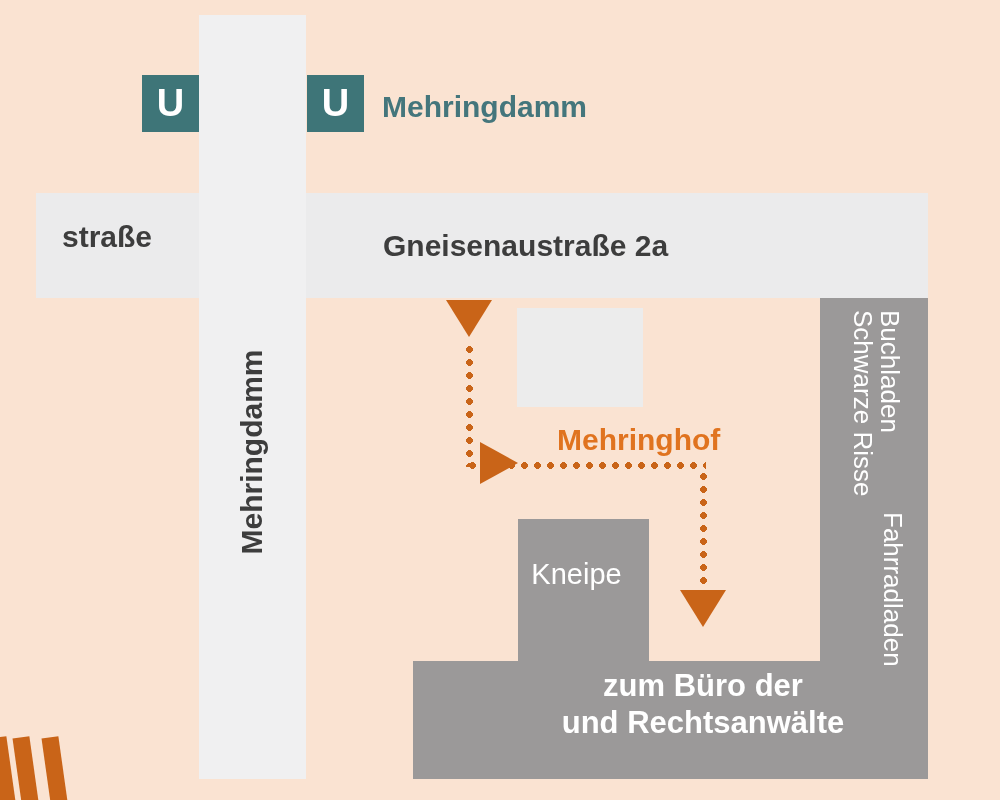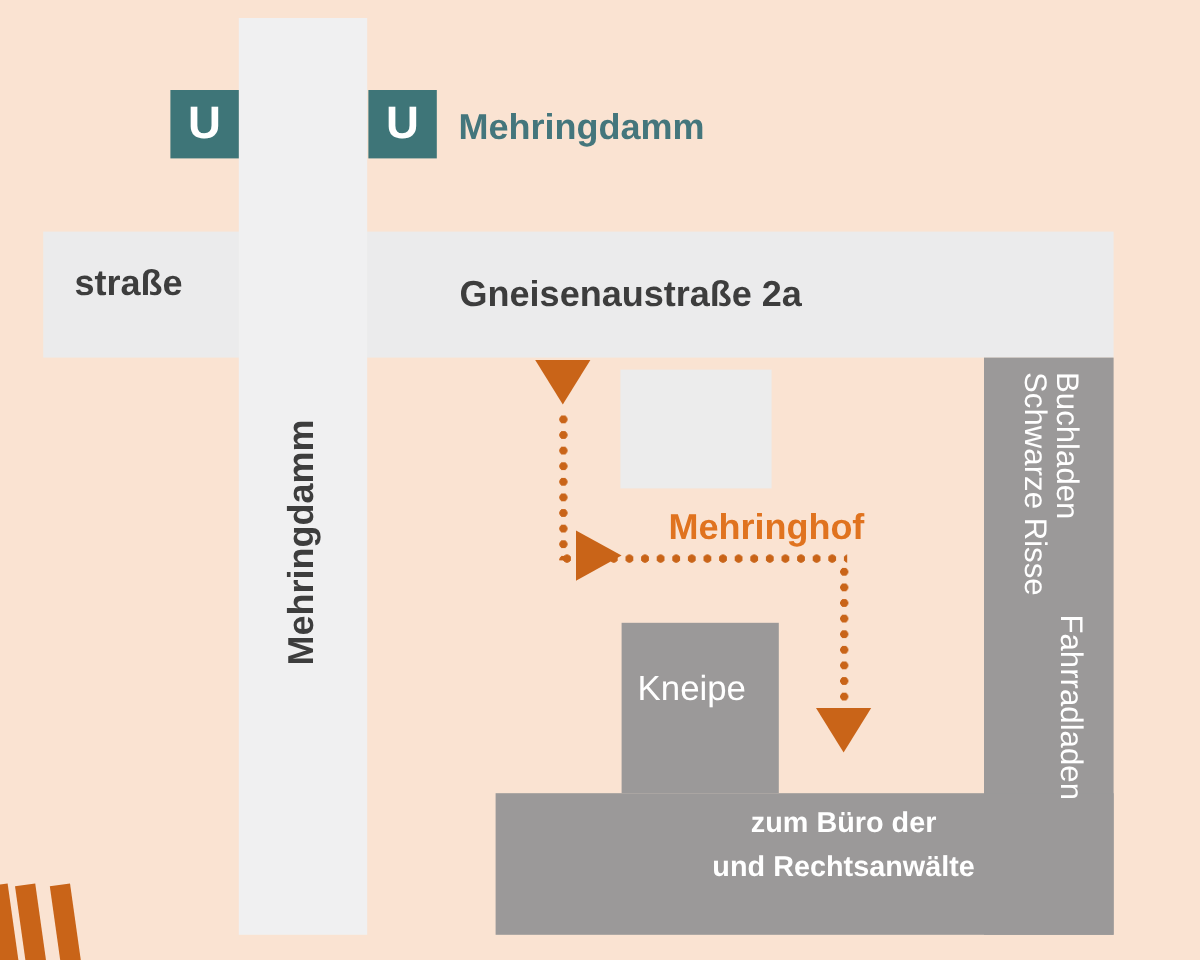--- a/index.html
+++ b/index.html
@@ -47,21 +47,21 @@
   .yorck{left:62px;top:217px;font-size:30px;font-weight:bold;color:var(--street_text);line-height:39px;}
   .yorck span{display:block;}
   .gneisenau{left:383px;top:229px;font-size:30px;font-weight:bold;color:var(--street_text);}
   .mehr-road{left:252px;top:452px;transform:translate(-50%,-50%) rotate(-90deg);
     font-size:30px;font-weight:bold;color:var(--street_text);}
   .mehringhof{left:529px;top:423px;font-size:30px;font-weight:bold;color:var(--orange_text);margin-left:28px;}
   .kneipe-lbl{left:518px;top:556px;width:117px;text-align:center;color:var(--white);
     font-size:29px;font-weight:500;line-height:37px;}
   .kneipe-lbl span{display:block;}
   .office-lbl{left:478px;top:667px;width:450px;text-align:center;color:var(--white);
-    font-size:24px;font-weight:bold;line-height:37px;}
+    font-size:31px;font-weight:bold;line-height:37px;}
   .office-lbl span{display:block;}
   .vtext{writing-mode:vertical-rl;color:var(--white);font-size:26px;line-height:27px;white-space:nowrap;}
   .bookshop{left:849px;top:310px;}
   .bookshop span{display:block;}
   .bikeshop{left:879px;top:512px;}
 
   
   .dot-v{width:7px;background-image:radial-gradient(circle closest-side,var(--orange) 92%,rgba(0,0,0,0) 100%);
     background-size:7px 13px;background-repeat:repeat-y;background-position:center top;}
   .dot-h{height:7px;background-image:radial-gradient(circle closest-side,var(--orange) 92%,rgba(0,0,0,0) 100%);

